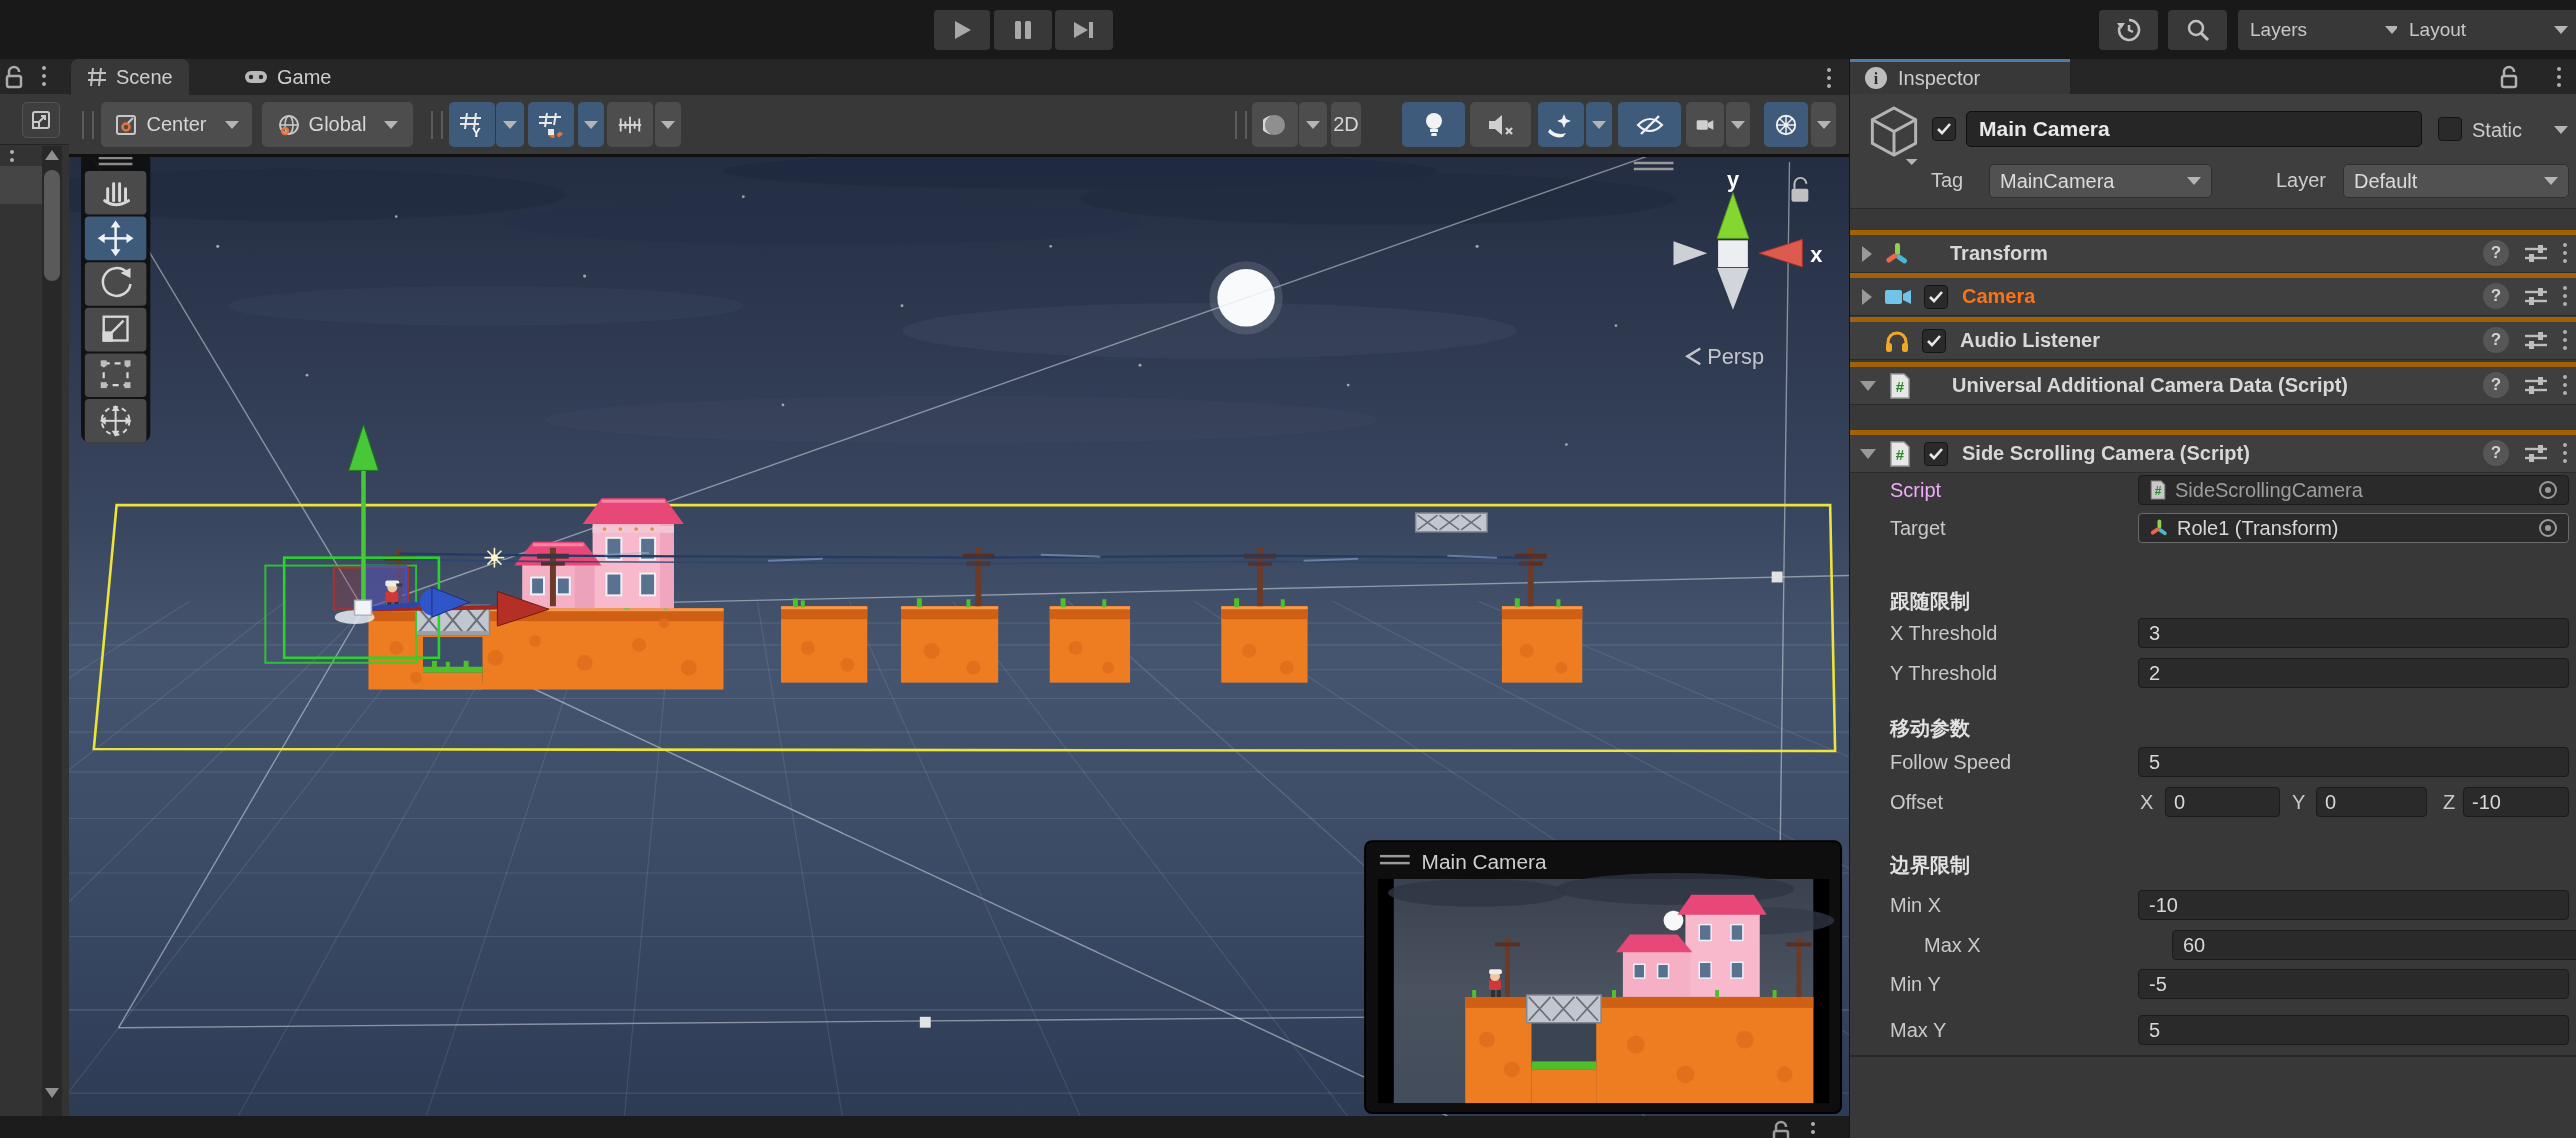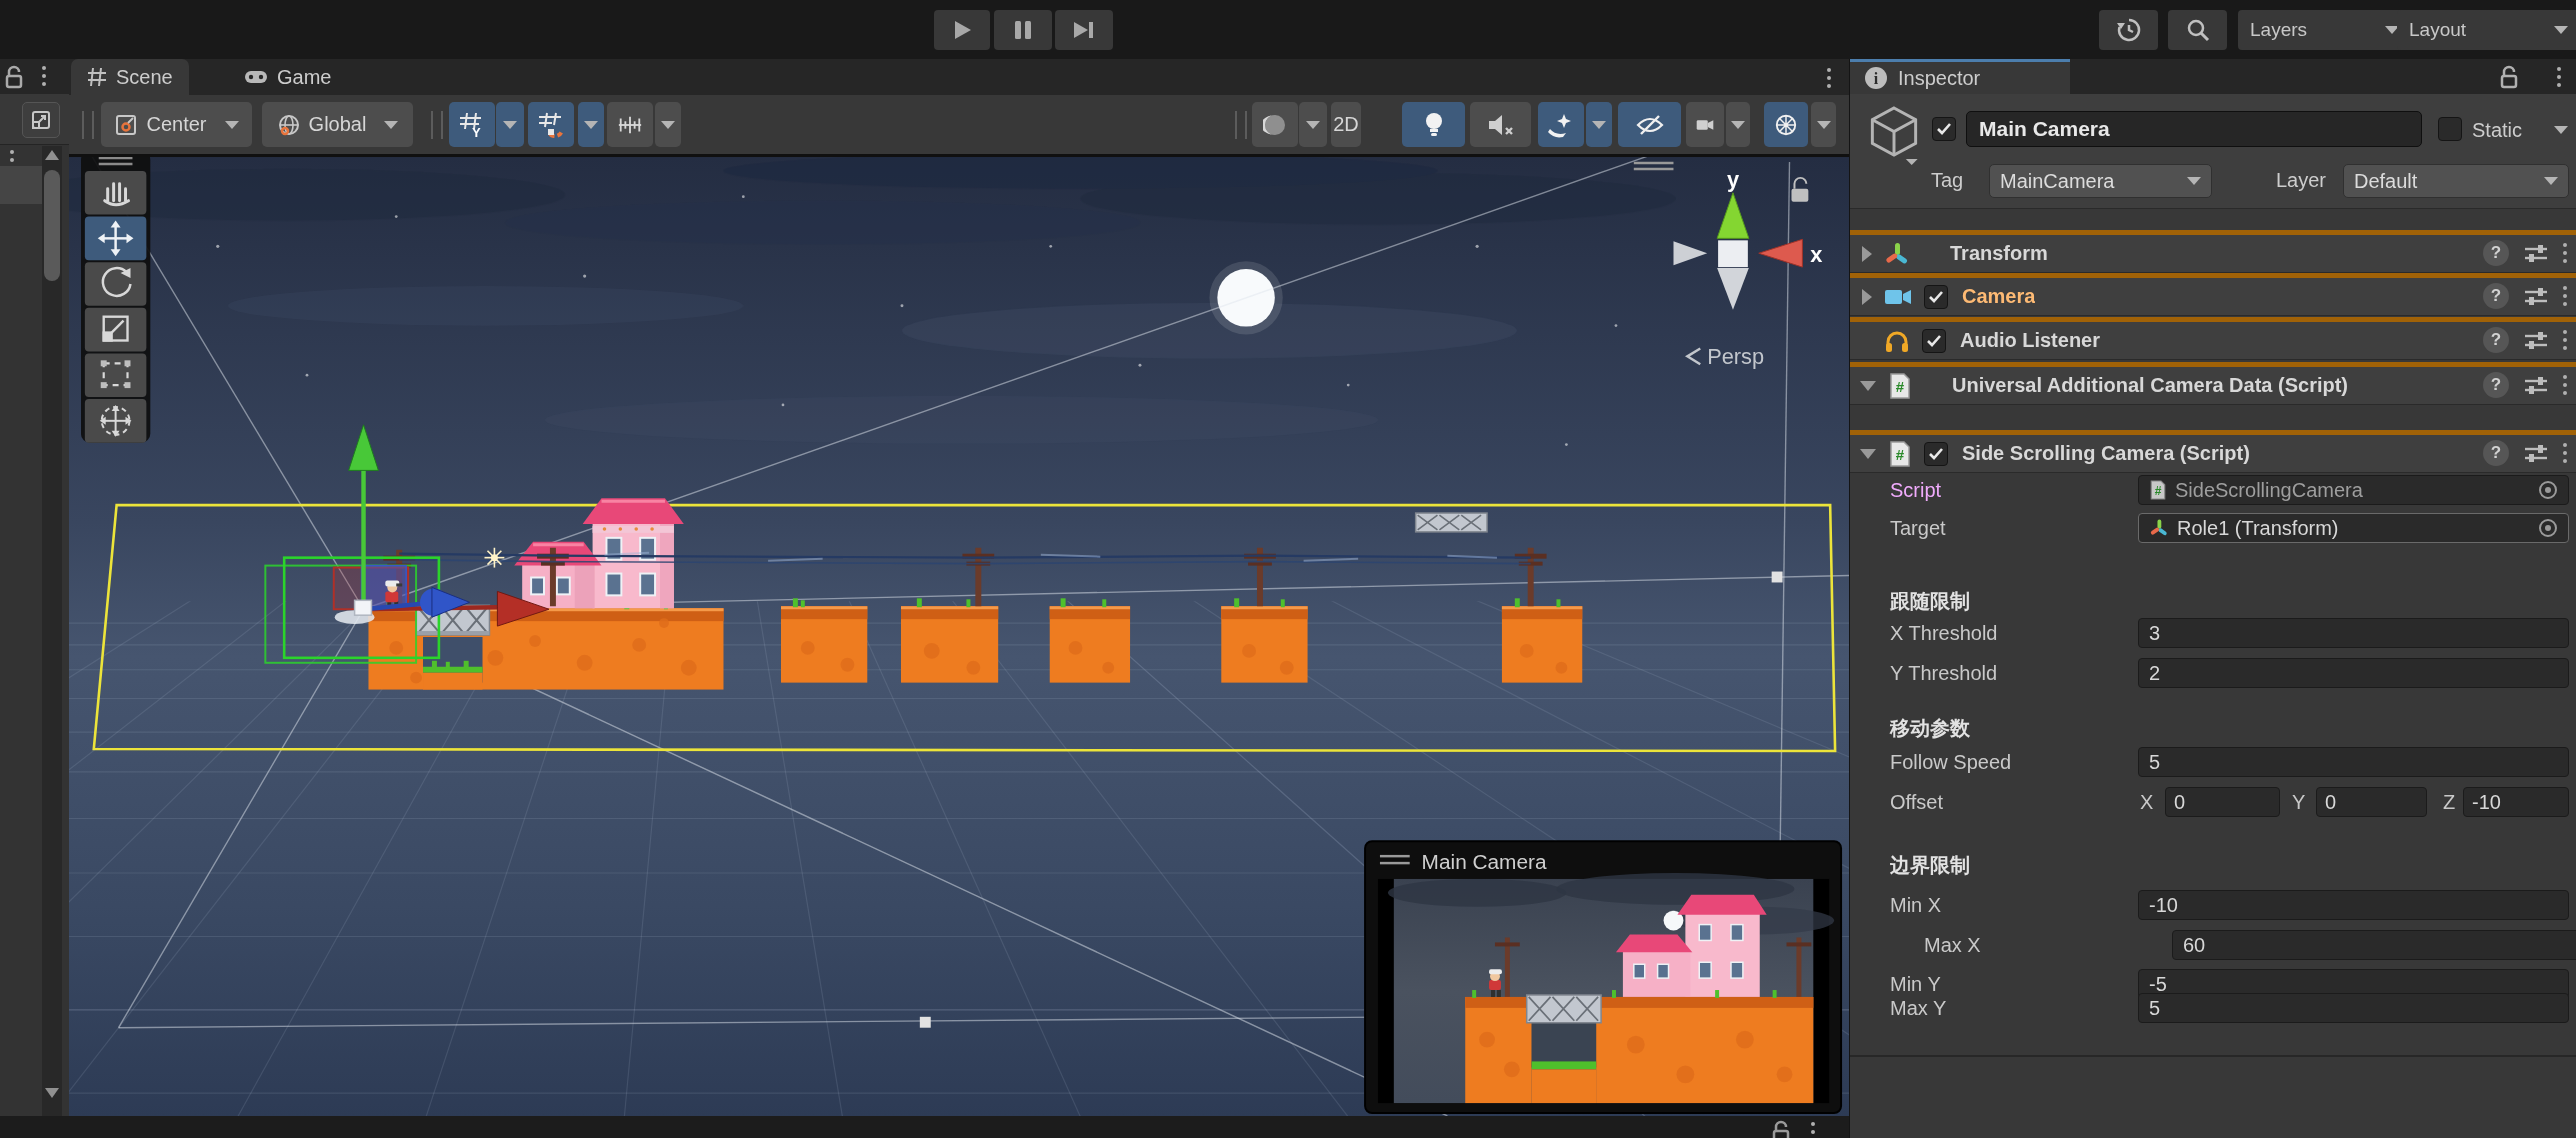--- a/index.html
+++ b/index.html
@@ -812,21 +812,21 @@
       <span class="arrow-r"></span>
       <svg style="margin-left:12px;" width="28" height="22" viewBox="0 0 28 22">
         <rect x="1" y="4" width="17" height="14" rx="2" fill="#6fc4ea"></rect>
           <polygon points="19,8 27,4 27,18 19,14" fill="#6fc4ea"></polygon>
       </svg>
       <div class="checkbox" style="margin-left:12px;">
         <svg width="16" height="14" viewBox="0 0 16 14">
             <polyline points="2,7 6,11 14,2" fill="none" stroke="#e8e8e8" stroke-width="2.6"></polyline>
           </svg>
       </div>
-      <span class="clabel" style="color:#fdba74;">Camera</span>
+      <span class="clabel" style="color:#f97316;">Camera</span>
       <div class="rowicons">
         <span class="helpicon">?</span>
         <svg width="26" height="24" viewBox="0 0 26 24">
           <line x1="2" y1="8" x2="24" y2="8" stroke="#bdbdbd" stroke-width="2.4"></line>
             <rect x="15" y="4" width="5" height="8" fill="#bdbdbd"></rect>
           <line x1="2" y1="17" x2="24" y2="17" stroke="#bdbdbd" stroke-width="2.4"></line>
             <rect x="6" y="13" width="5" height="8" fill="#bdbdbd"></rect>
         </svg>
         <span class="kebab">
             <i></i>
@@ -996,21 +996,21 @@
       <div class="tfield">
           <span>60</span>
         </div>
     </div>
     <div class="frow" style="top:910px;">
       <span class="flabel">Min Y</span>
       <div class="tfield">
           <span>-5</span>
         </div>
     </div>
-    <div class="frow" style="top:934px;">
+    <div class="frow" style="top:956px;">
       <span class="flabel">Max Y</span>
       <div class="tfield">
           <span>5</span>
         </div>
     </div>
 
     <div class="sep" style="top:996px;"></div>
   </div>
 
 </div>

